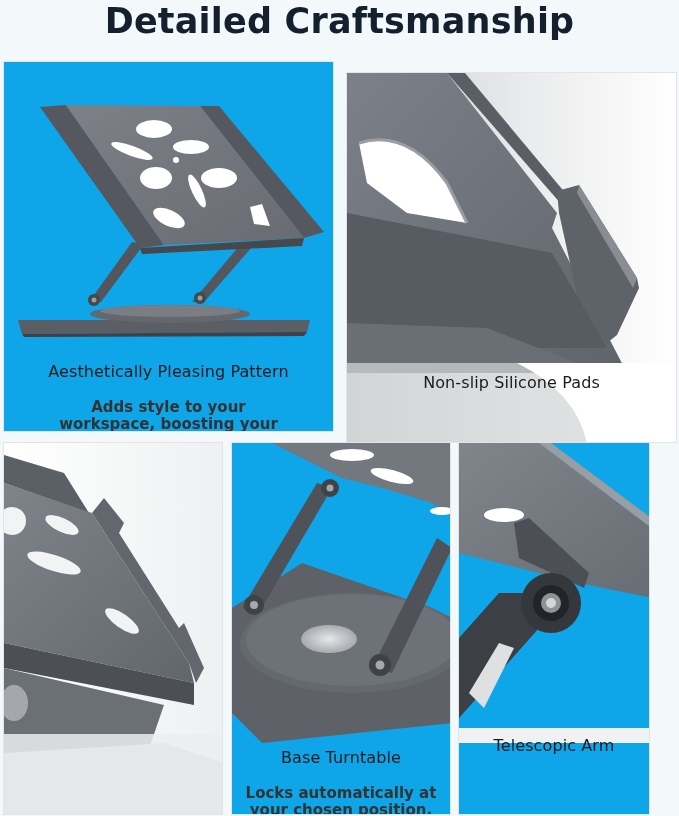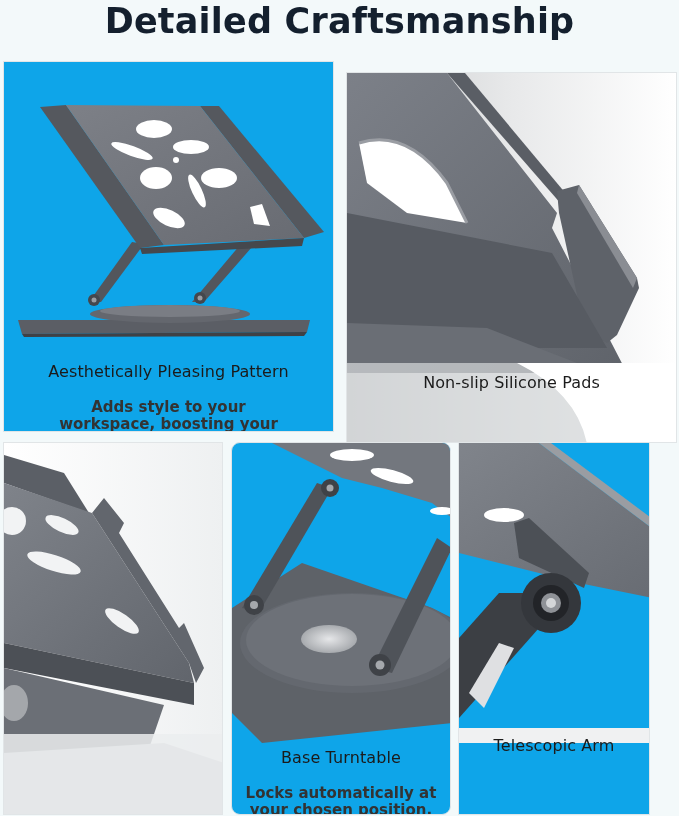--- a/index.html
+++ b/index.html
@@ -27,21 +27,21 @@
     font-family:"DejaVu Sans", sans-serif; font-size:16px; line-height:20px;
     color:#1b1b1b; letter-spacing:0.1px;
   }
   .caption .d {
     font-family:"DejaVu Sans", sans-serif; font-size:15px; line-height:17px;
     color:#333; margin-top:17px; padding:0 8px;font-weight:bold;
   }
   #p1 { left:3px; top:61px; width:331px; height:371px; }
   #p2 { left:346px; top:72px; width:331px; height:371px; }
   #p3 { left:3px; top:442px; width:220px; height:373px; }
-  #p4 { left:231px; top:442px; width:220px; height:373px;border-radius:9px; }
+  #p4 { left:231px; top:442px; width:220px; height:373px; }
   #p5 { left:458px; top:442px; width:192px; height:373px; }
   .fade {
     position:absolute; left:0; right:0; bottom:0;
   }
 </style>
 </head>
 <body>
 
 <div class="title">Detailed Craftsmanship</div>
 

